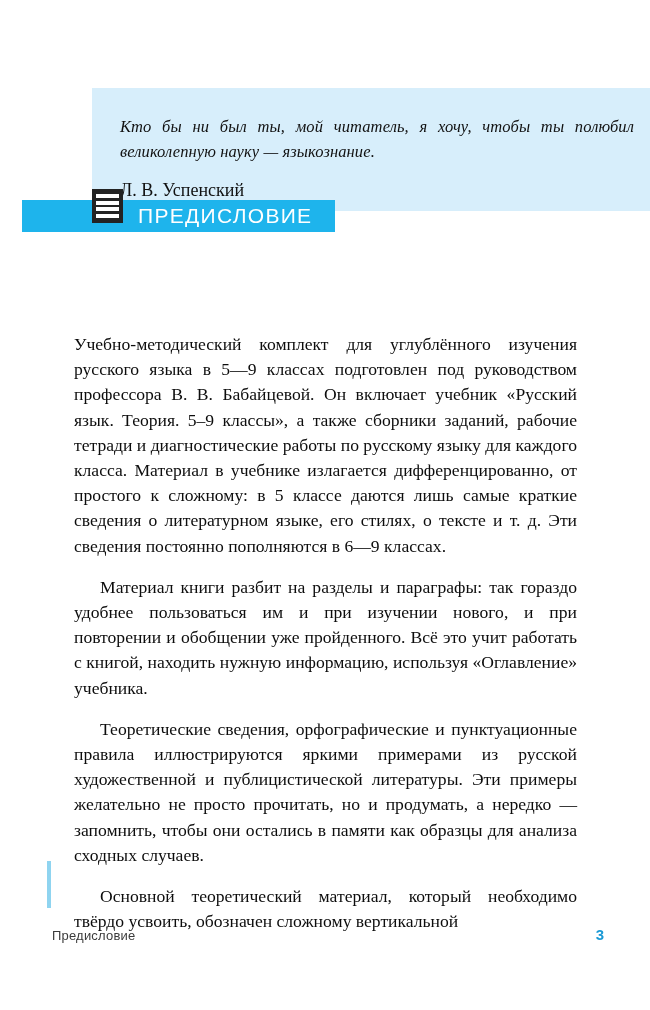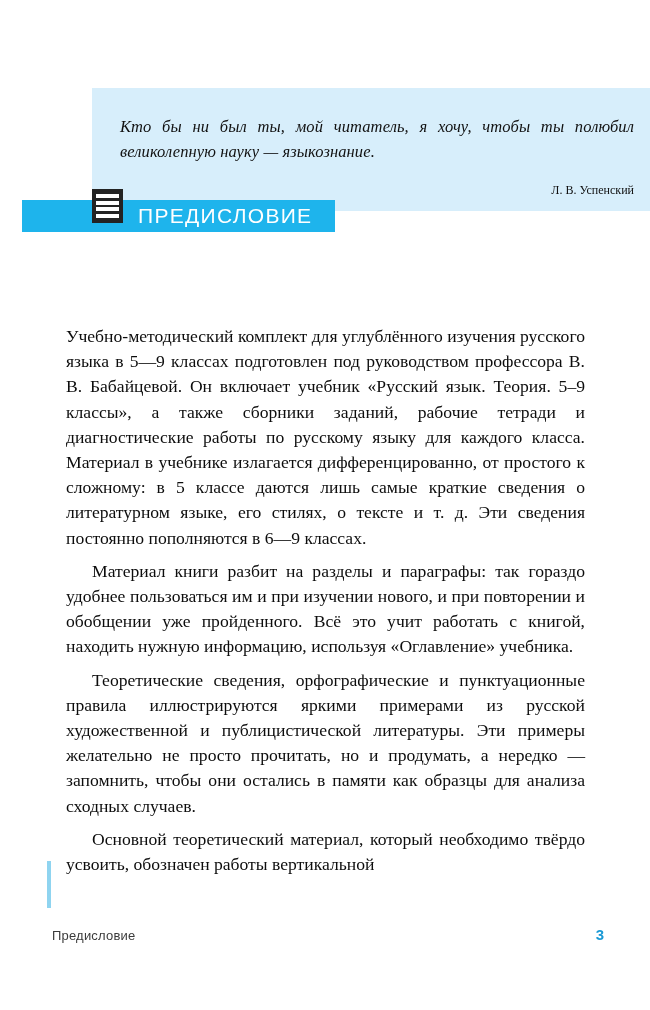--- a/index.html
+++ b/index.html
@@ -41,24 +41,24 @@
     line-height: 25px;
     color: #111111;
     text-align: justify;
     text-align-last: left;
     margin: 0;
     letter-spacing: 0.1px;
   }
   .epigraph-author {
     font-family: "Liberation Serif", serif;
     font-style: normal;
-    font-size: 12px;
+    font-size: 18px;
     line-height: 24px;
     color: #111111;
-    text-align: right;
+    text-align: left;
     margin: 14px 0 0 0;
   }
 
   
   .banner {
     position: absolute;
     left: 22px;
     top: 200px;
     width: 313px;
     height: 32px;
@@ -103,21 +103,21 @@
     top: 316px;
     width: 535px;
   }
   .para {
     font-family: "Liberation Serif", serif;
     font-size: 17.6px;
     line-height: 25.2px;
     color: #0d0d0d;
     text-align: justify;
     text-align-last: left;
-    margin: 8px;
+    margin: 16px;
     hyphens: manual;
   }
   .para.indent {
     text-indent: 26px;
   }
   .para.highlight {
     position: relative;
     padding-left: 0;
   }
   .rule-bar {
@@ -170,21 +170,21 @@
     <i></i>
   </div>
   <div class="banner-title">ПРЕДИСЛОВИЕ</div>
 
   <div class="rule-bar"></div>
 
   <div class="body-text">
     <p class="para">Учебно-методический комплект для углублённого изучения русского языка в 5—9 классах подготовлен под руководством профессора В. В. Бабайцевой. Он включает учебник «Русский язык. Теория. 5–9 классы», а также сборники заданий, рабочие тетради и диагностические работы по русскому языку для каждого класса. Материал в учебнике излагается дифференцированно, от простого к сложному: в 5 классе даются лишь самые краткие сведения о литературном языке, его стилях, о тексте и т. д. Эти сведения постоянно пополняются в 6—9 классах.</p>
     <p class="para indent">Материал книги разбит на разделы и параграфы: так гораздо удобнее пользоваться им и при изучении нового, и при повторении и обобщении уже пройденного. Всё это учит работать с книгой, находить нужную информацию, используя «Оглавление» учебника.</p>
     <p class="para indent">Теоретические сведения, орфографические и пунктуационные правила иллюстрируются яркими примерами из русской художественной и публицистической литературы. Эти примеры желательно не просто прочитать, но и продумать, а нередко — запомнить, чтобы они остались в памяти как образцы для анализа сходных случаев.</p>
-    <p class="para indent highlight">Основной теоретический материал, который необходимо твёрдо усвоить, обозначен работы вертикальной</p>
+    <p class="para indent highlight">Основной теоретический материал, который необходимо твёрдо усвоить, обозначен сложному вертикальной</p>
   </div>
 
   <div class="footer">
     <span class="footer-label">Предисловие</span>
     <span class="footer-page">3</span>
   </div>
 
 </div>
 
 </body></html>

